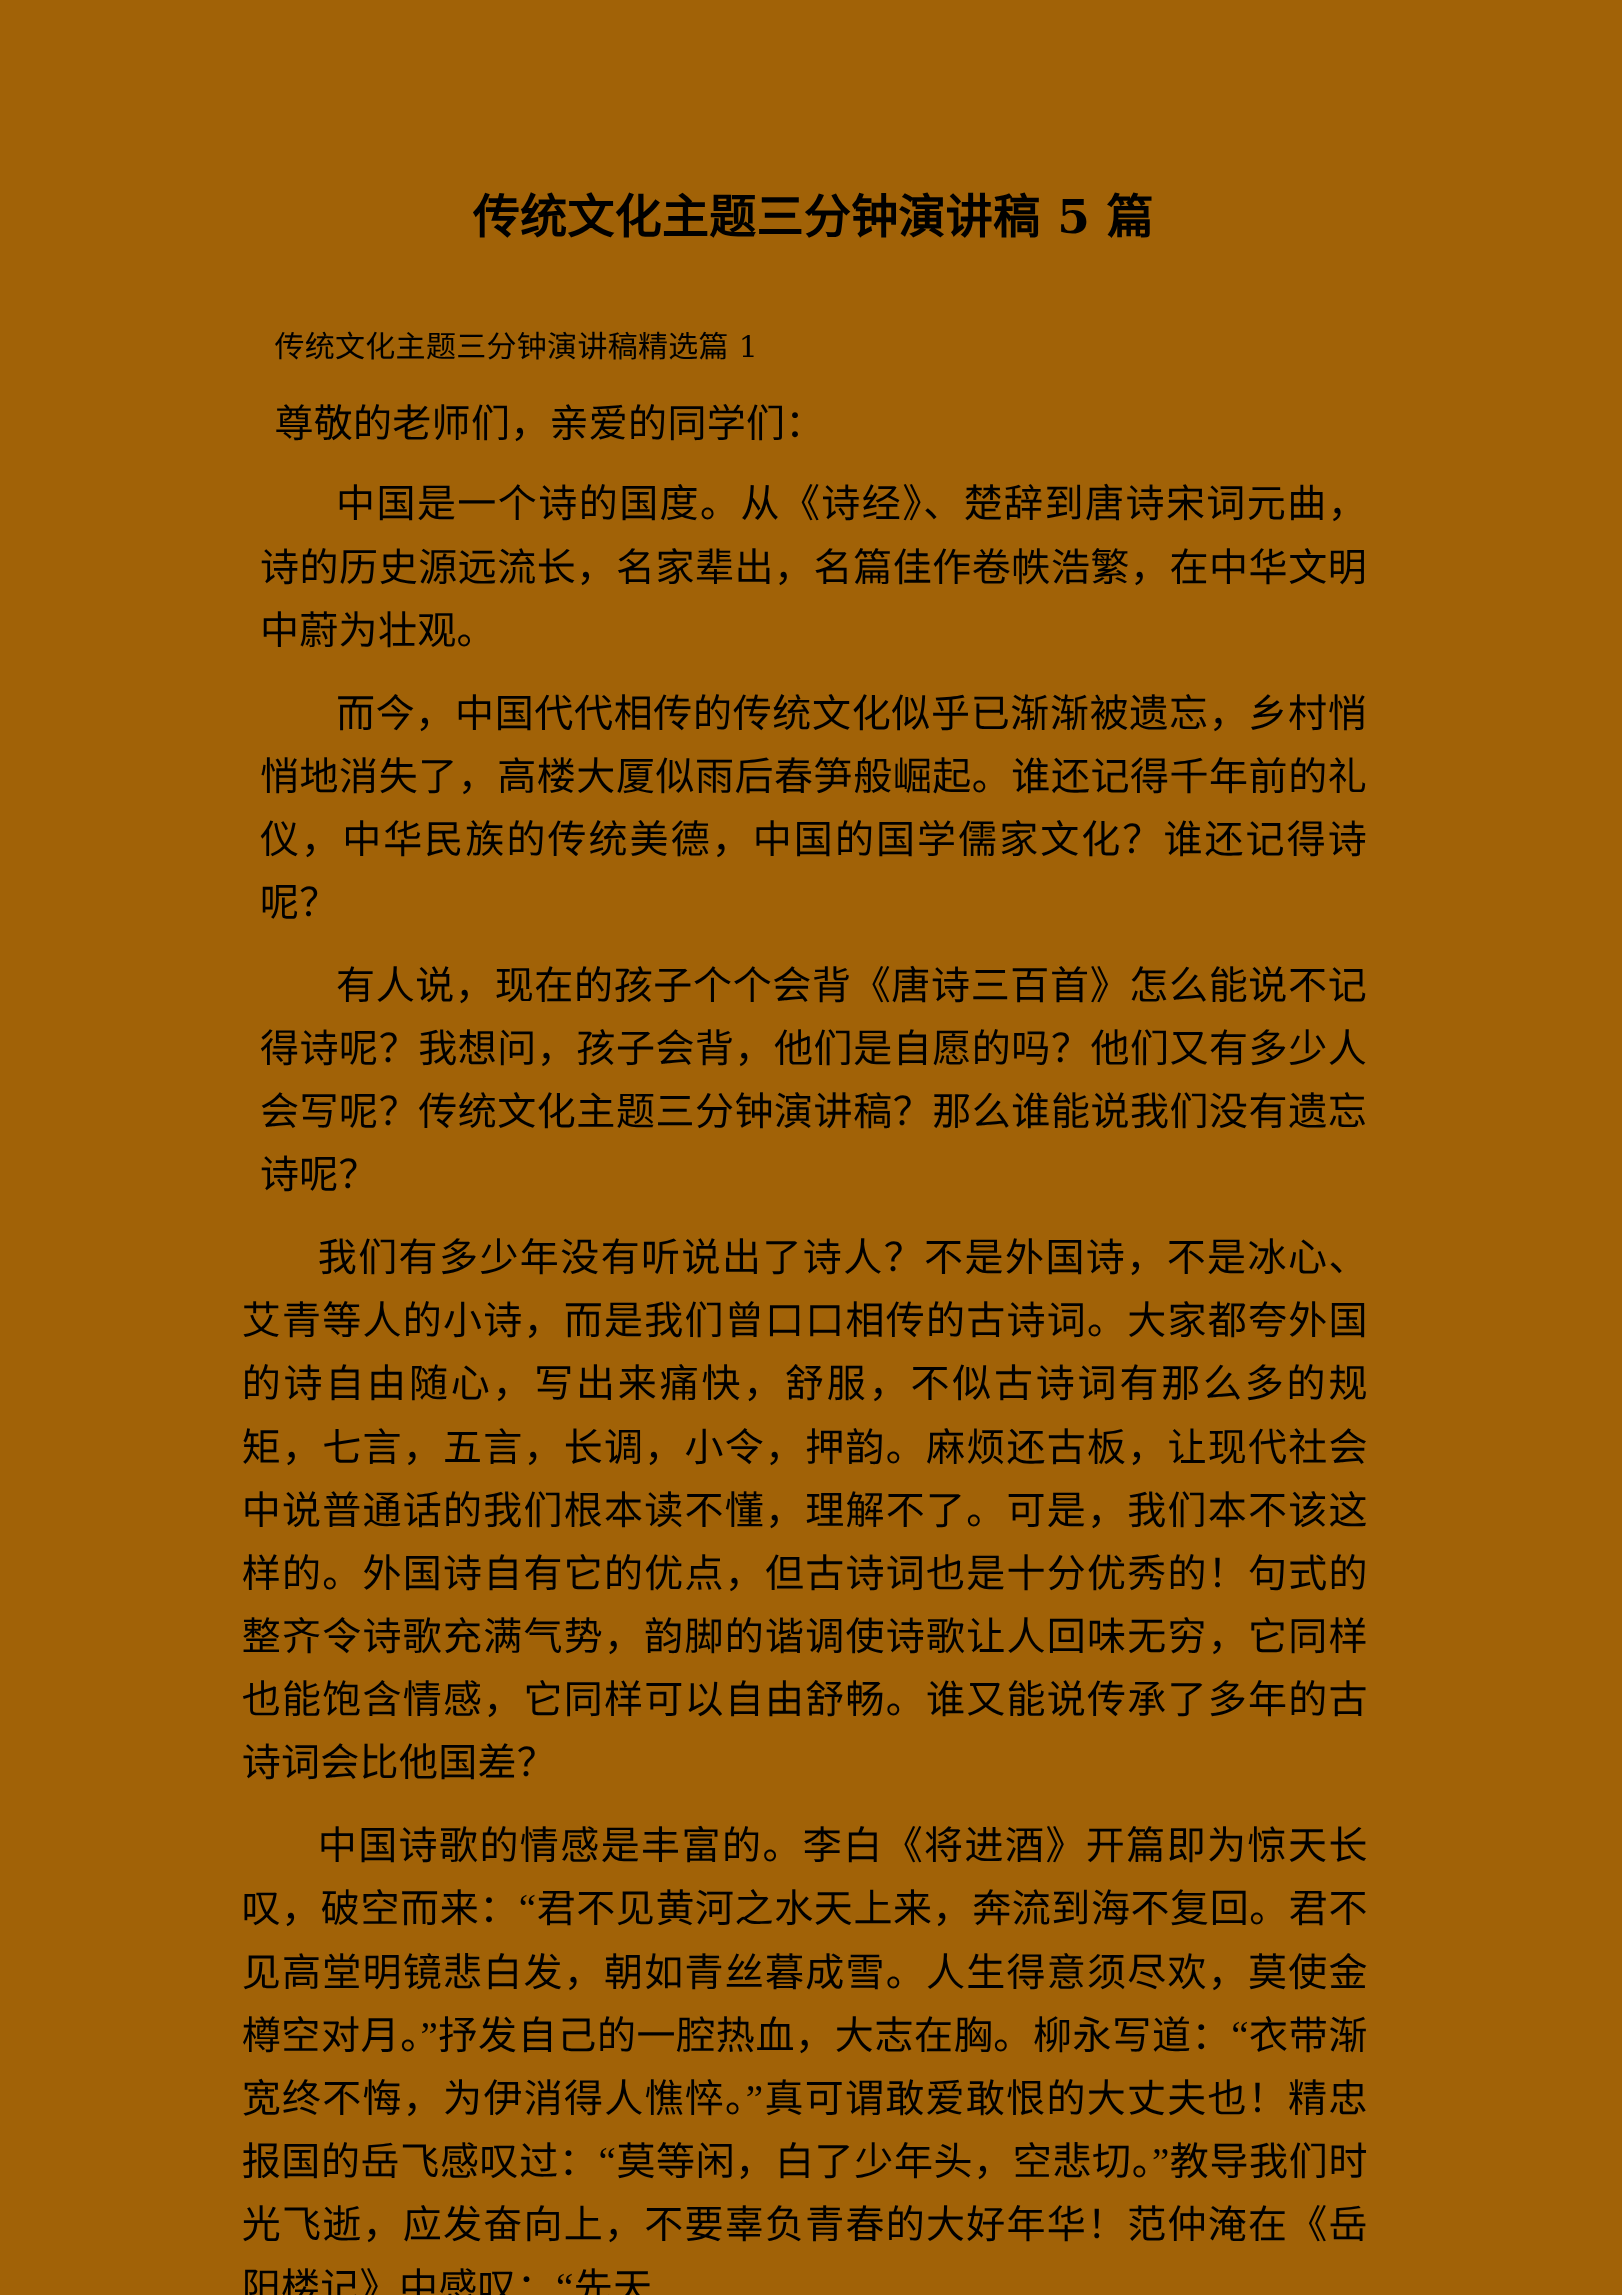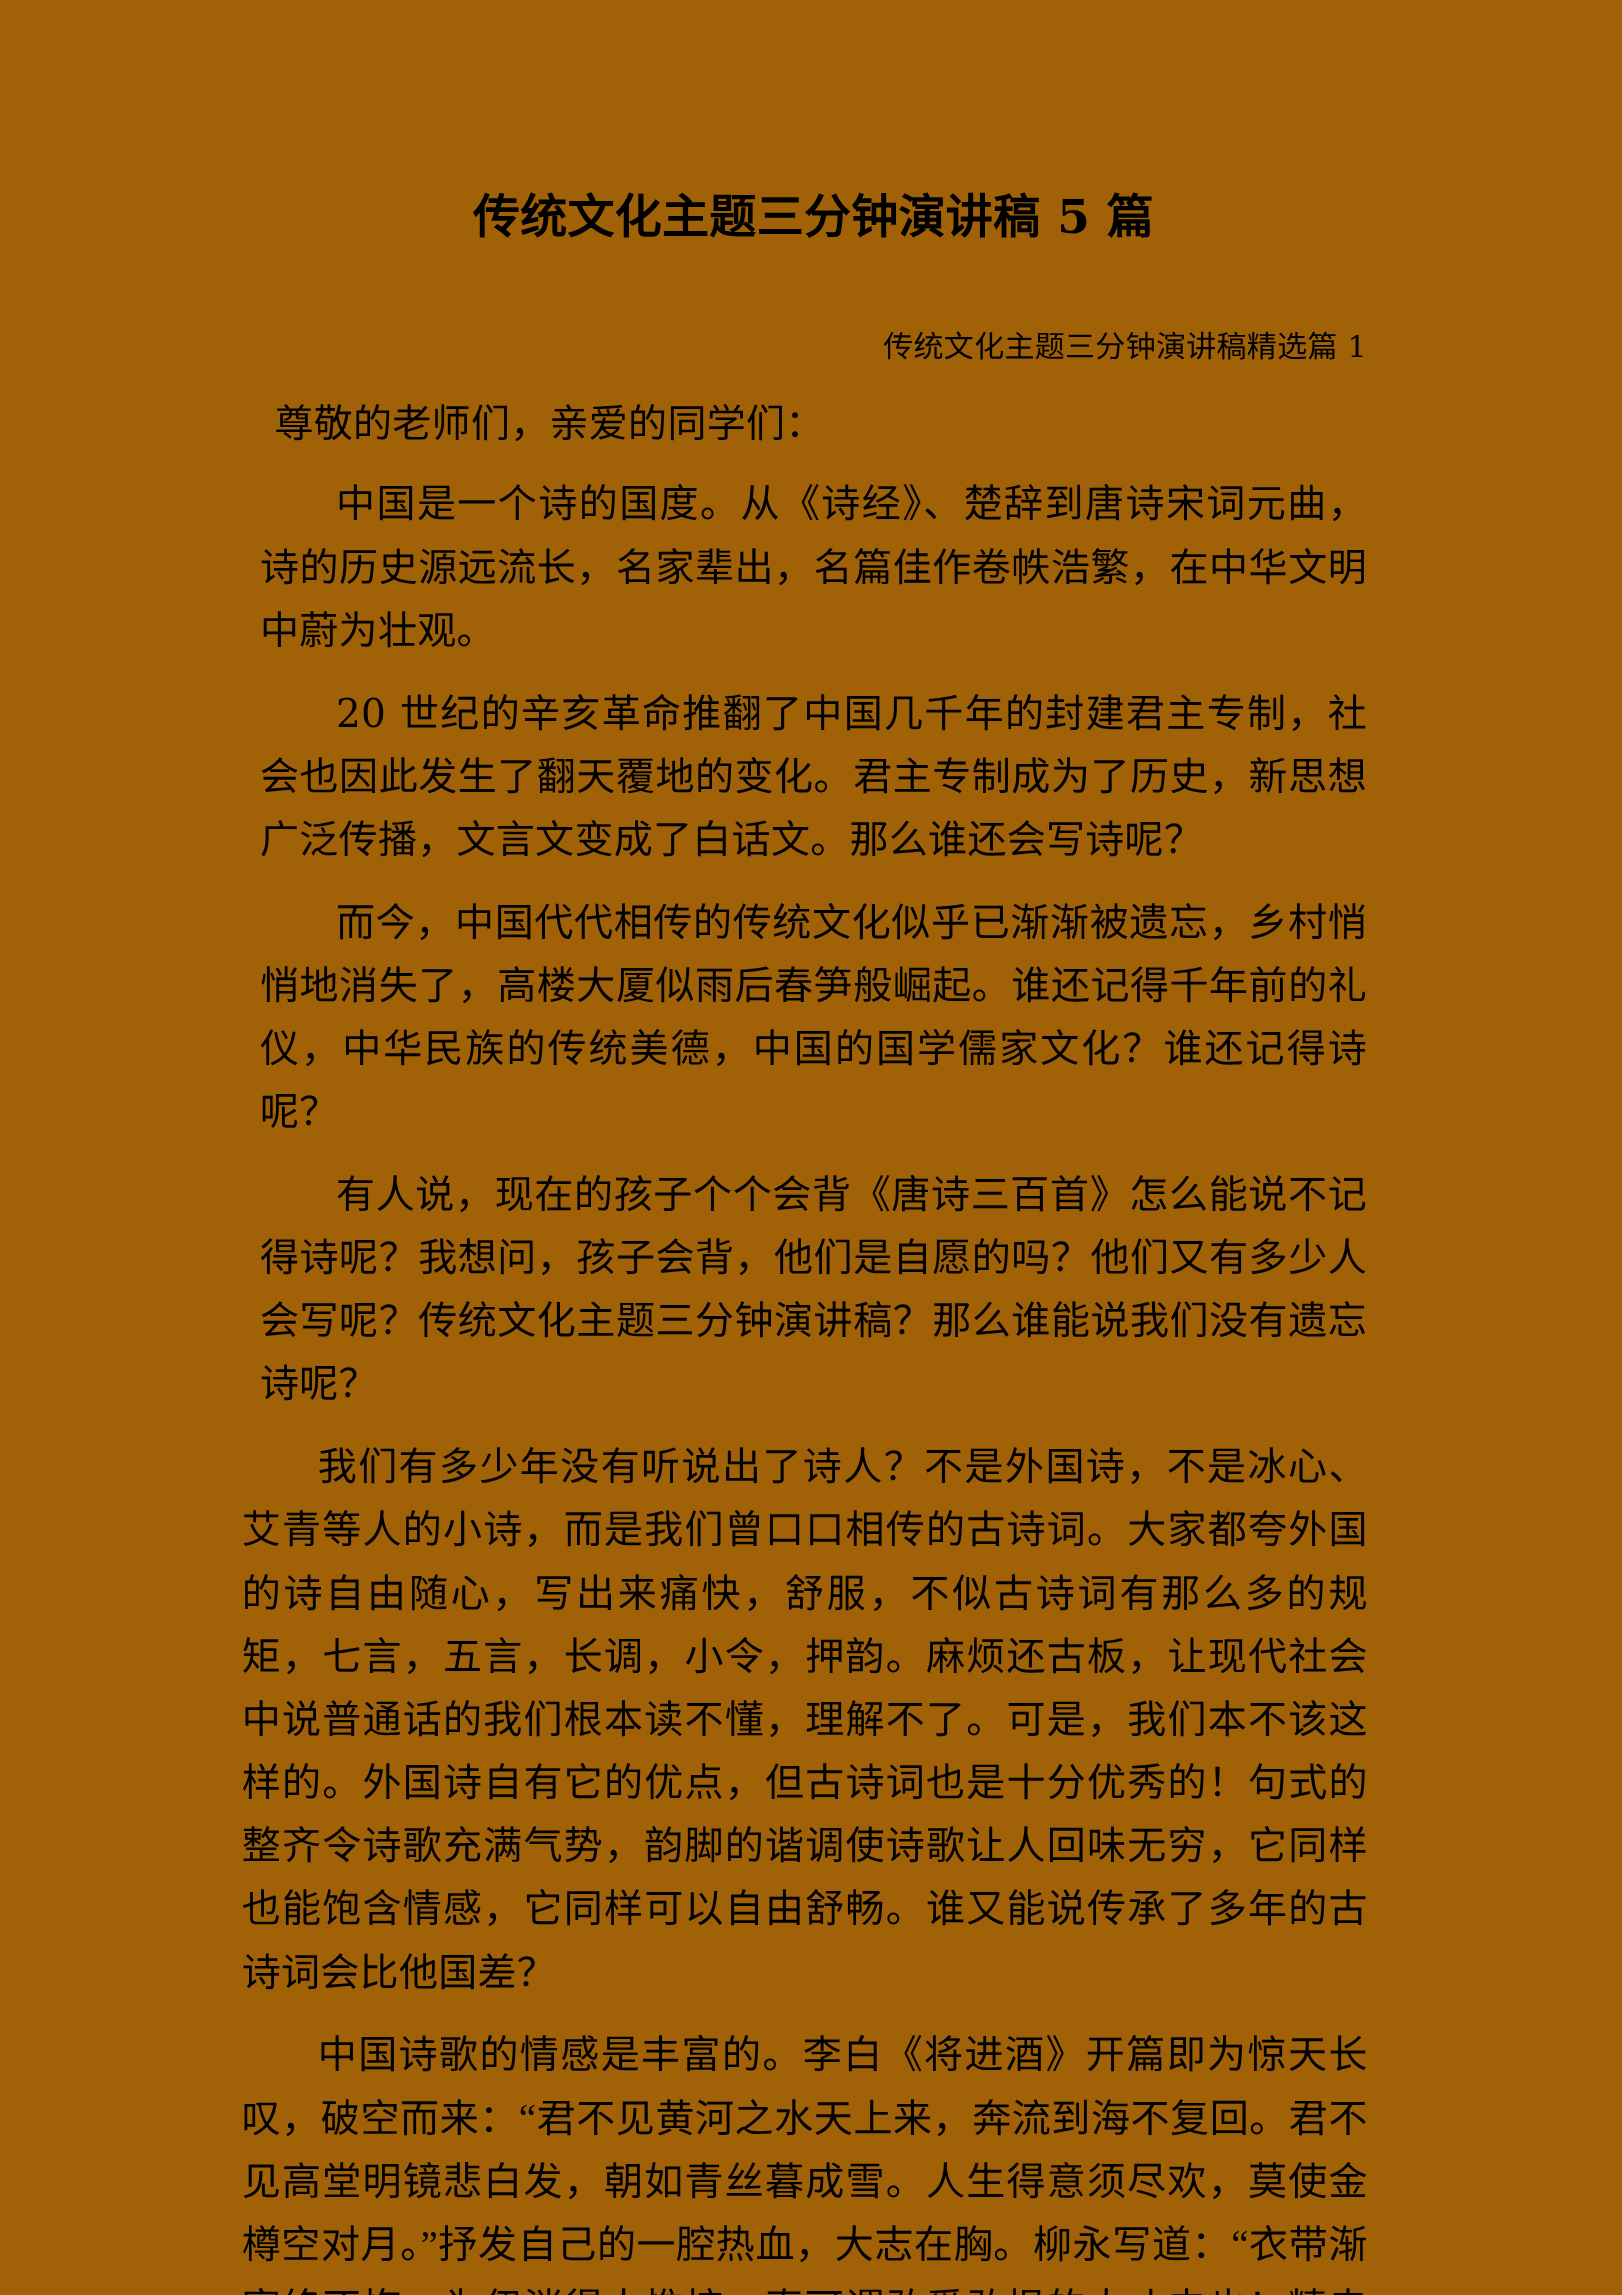--- a/index.html
+++ b/index.html
@@ -48,21 +48,20 @@
   }
 
   
   .section-label {
     margin: 0 0 22px 0;
     padding: 0 0 0 14.4px;
     font-size: 30px;
     line-height: 1.55;
     font-weight: 400;
     letter-spacing: 0.3px;
-    text-align: right;
   }
 
   
   .para {
     margin: 0 0 19.6px 0;
     padding: 0;
     font-size: 39px;
     line-height: 1.62;
     text-align: justify;
     text-justify: inter-character;
@@ -97,21 +96,20 @@
 
     <div class="body-block">
 
       <p class="section-label">传统文化主题三分钟演讲稿精选篇 1</p>
 
       <p class="para tight">尊敬的老师们，亲爱的同学们：</p>
 
 
       <p class="para indent2">中国是一个诗的国度。从《诗经》、楚辞到唐诗宋词元曲，诗的历史源远流长，名家辈出，名篇佳作卷帙浩繁，在中华文明中蔚为壮观。</p>
 
-      <p class="para indent2">20 世纪的辛亥革命推翻了中国几千年的封建君主专制，社会也因此发生了翻天覆地的变化。君主专制成为了历史，新思想广泛传播，文言文变成了白话文。那么谁还会写诗呢？</p>
 
       <p class="para indent2">而今，中国代代相传的传统文化似乎已渐渐被遗忘，乡村悄悄地消失了，高楼大厦似雨后春笋般崛起。谁还记得千年前的礼仪，中华民族的传统美德，中国的国学儒家文化？谁还记得诗呢？</p>
 
       <p class="para indent2">有人说，现在的孩子个个会背《唐诗三百首》怎么能说不记得诗呢？我想问，孩子会背，他们是自愿的吗？他们又有多少人会写呢？传统文化主题三分钟演讲稿？那么谁能说我们没有遗忘诗呢？</p>
 
       <p class="para indent2 wide">我们有多少年没有听说出了诗人？不是外国诗，不是冰心、艾青等人的小诗，而是我们曾口口相传的古诗词。大家都夸外国的诗自由随心，写出来痛快，舒服，不似古诗词有那么多的规矩，七言，五言，长调，小令，押韵。麻烦还古板，让现代社会中说普通话的我们根本读不懂，理解不了。可是，我们本不该这样的。外国诗自有它的优点，但古诗词也是十分优秀的！句式的整齐令诗歌充满气势，韵脚的谐调使诗歌让人回味无穷，它同样也能饱含情感，它同样可以自由舒畅。谁又能说传承了多年的古诗词会比他国差？</p>
 
       <p class="para indent2 wide">中国诗歌的情感是丰富的。李白《将进酒》开篇即为惊天长叹，破空而来：“君不见黄河之水天上来，奔流到海不复回。君不见高堂明镜悲白发，朝如青丝暮成雪。人生得意须尽欢，莫使金樽空对月。”抒发自己的一腔热血，大志在胸。柳永写道：“衣带渐宽终不悔，为伊消得人憔悴。”真可谓敢爱敢恨的大丈夫也！精忠报国的岳飞感叹过：“莫等闲，白了少年头，空悲切。”教导我们时光飞逝，应发奋向上，不要辜负青春的大好年华！范仲淹在《岳阳楼记》中感叹：“先天</p>
 
     </div>

